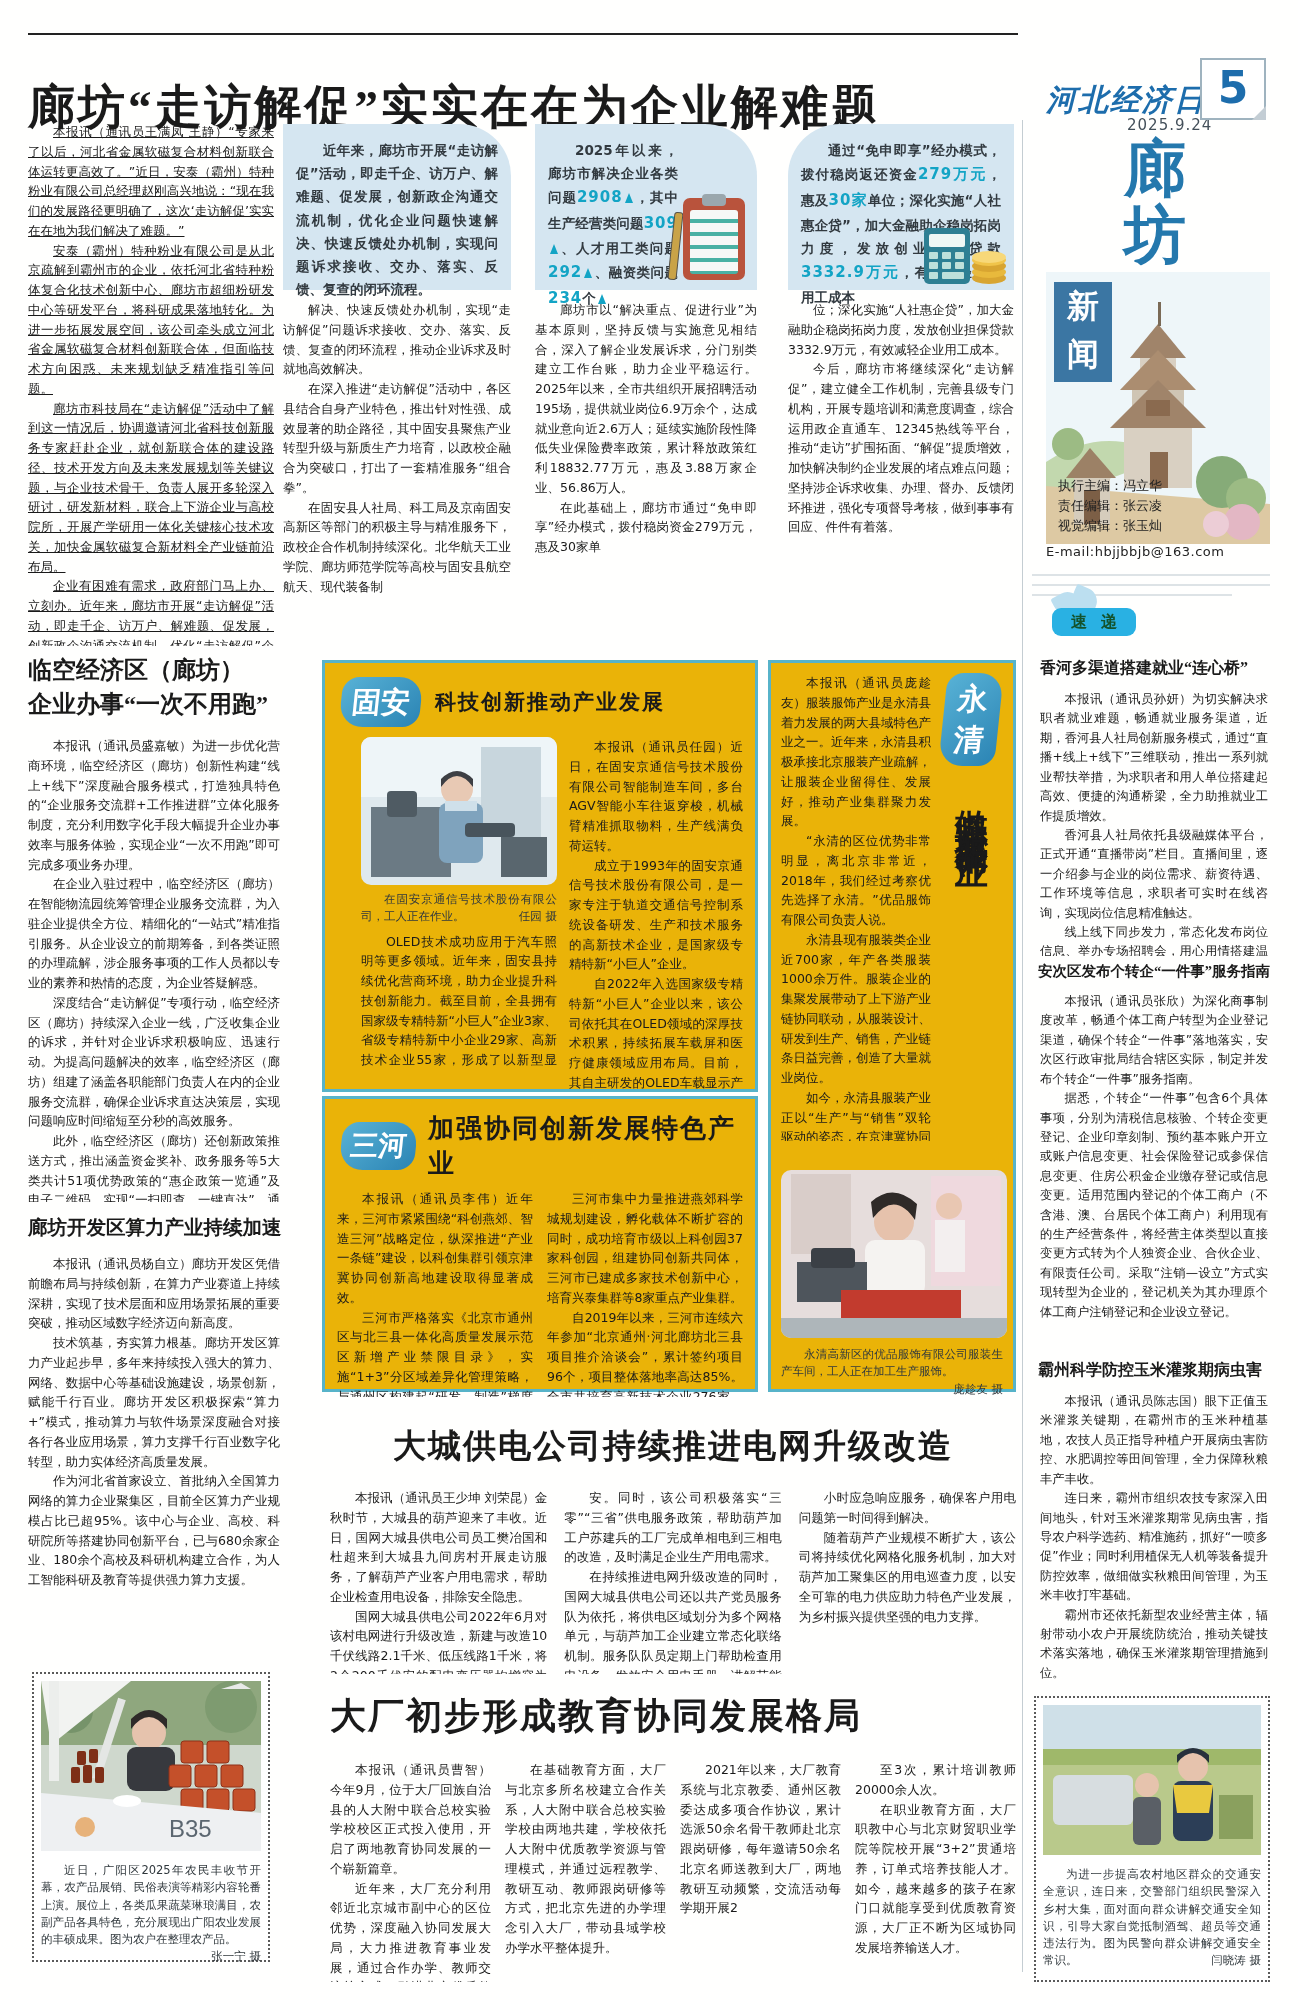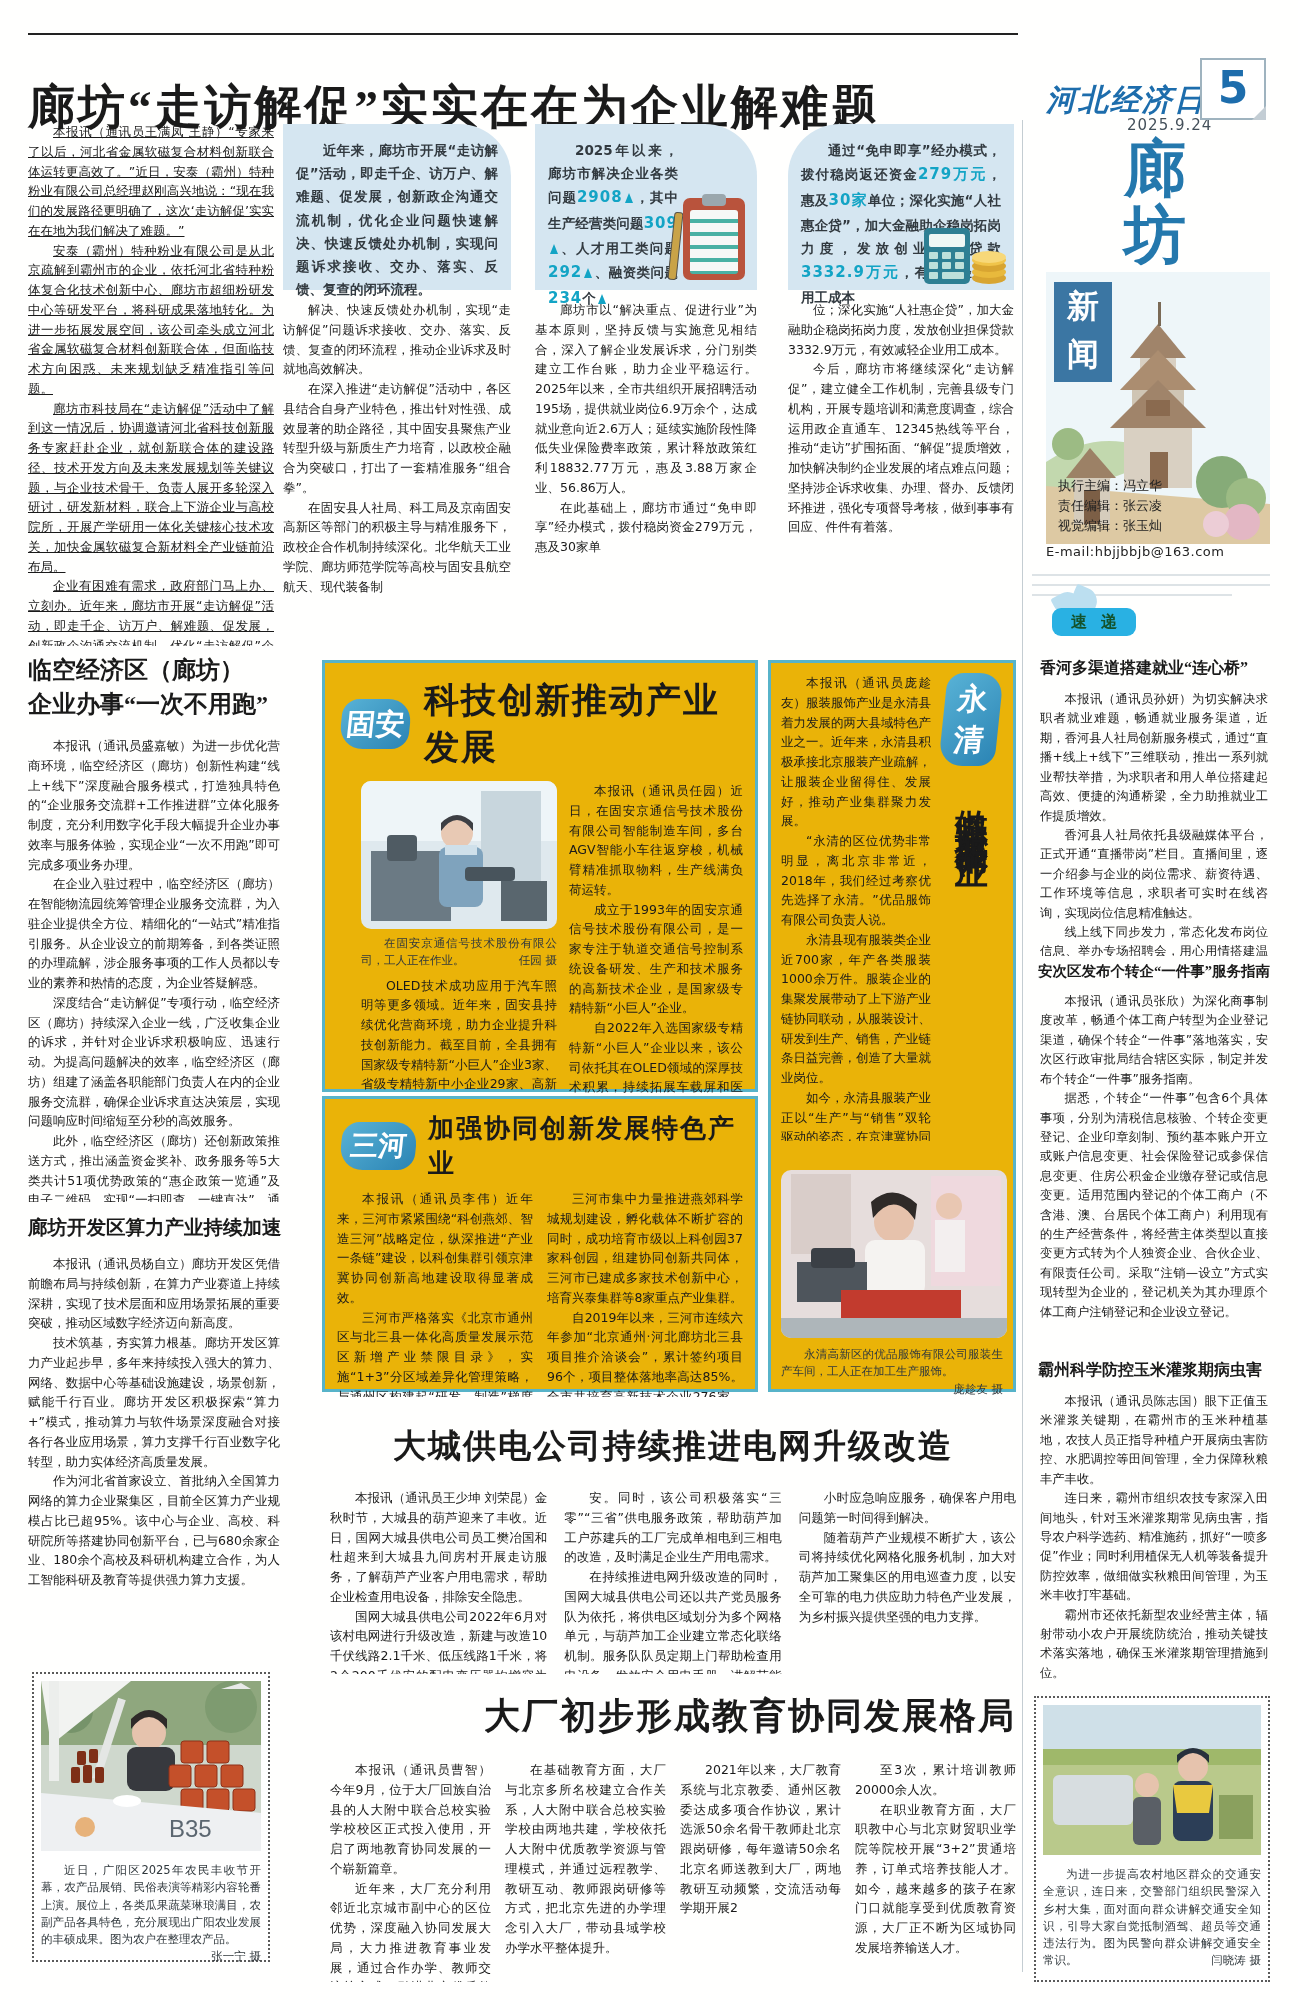--- a/index.html
+++ b/index.html
@@ -150,21 +150,21 @@
   <div class="abs serif" style="left:28px;top:1214px;width:254px;font-size:19.5px;font-weight:900;">廊坊开发区算力产业持续加速</div>
   <div class="abs body-text clamp" style="left:28px;top:1254px;width:252px;height:404px;">
       <p>本报讯（通讯员杨自立）廊坊开发区凭借前瞻布局与持续创新，在算力产业赛道上持续深耕，实现了技术层面和应用场景拓展的重要突破，推动区域数字经济迈向新高度。</p>
       <p>技术筑基，夯实算力根基。廊坊开发区算力产业起步早，多年来持续投入强大的算力、网络、数据中心等基础设施建设，场景创新，赋能千行百业。廊坊开发区积极探索“算力+”模式，推动算力与软件场景深度融合对接各行各业应用场景，算力支撑千行百业数字化转型，助力实体经济高质量发展。</p>
       <p>作为河北省首家设立、首批纳入全国算力网络的算力企业聚集区，目前全区算力产业规模占比已超95%。该中心与企业、高校、科研院所等搭建协同创新平台，已与680余家企业、180余个高校及科研机构建立合作，为人工智能科研及教育等提供强力算力支援。</p>
     </div>
 
   <div class="abs secbox" style="left:322px;top:660px;width:436px;height:432px;">
     <div style="display:flex;align-items:center;gap:14px;margin:2px 0 10px 4px;">
       <span class="sec-tag" style="width:80px;font-size:29px;line-height:50px;">固安</span>
-      <span class="sec-head serif" style="font-size:35px;">科技创新推动产业发展</span>
+      <span class="sec-head serif" style="font-size:21px;">科技创新推动产业发展</span>
     </div>
     <div style="display:flex;gap:12px;">
       <div style="width:196px;margin-left:24px;">
         <svg class="photo-svg" width="196" height="148" viewBox="0 0 196 148">
           <rect width="196" height="148" fill="#dfe9ee"></rect>
           <rect x="0" y="0" width="196" height="60" fill="#eef5f8"></rect>
           <rect x="120" y="10" width="60" height="90" fill="#c8d6dd"></rect>
           <rect x="10" y="70" width="80" height="70" fill="#6b7a84"></rect>
           <rect x="26" y="54" width="30" height="26" rx="4" fill="#4f5b63"></rect>
           <circle cx="96" cy="52" r="16" fill="#e8c9b4"></circle>
@@ -243,21 +243,21 @@
     <div class="body-text clamp" style="flex:1;height:186px;">
         <p>安。同时，该公司积极落实“三零”“三省”供电服务政策，帮助葫芦加工户苏建兵的工厂完成单相电到三相电的改造，及时满足企业生产用电需求。</p>
         <p>在持续推进电网升级改造的同时，国网大城县供电公司还以共产党员服务队为依托，将供电区域划分为多个网格单元，与葫芦加工企业建立常态化联络机制。服务队队员定期上门帮助检查用电设备，发放安全用电手册，讲解节能常识，并提供24</p>
       </div>
     <div class="body-text clamp" style="flex:1;height:186px;">
         <p>小时应急响应服务，确保客户用电问题第一时间得到解决。</p>
         <p>随着葫芦产业规模不断扩大，该公司将持续优化网格化服务机制，加大对葫芦加工聚集区的用电巡查力度，以安全可靠的电力供应助力特色产业发展，为乡村振兴提供坚强的电力支撑。</p>
       </div>
   </div>
 
-  <div class="abs serif" style="left:330px;top:1692px;width:686px;font-size:36px;font-weight:900;text-align:right;letter-spacing:2px;">大厂初步形成教育协同发展格局</div>
+  <div class="abs serif" style="left:330px;top:1692px;width:686px;font-size:36px;font-weight:900;text-align:left;letter-spacing:2px;">大厂初步形成教育协同发展格局</div>
   <div class="abs" style="left:330px;top:1760px;width:686px;display:flex;gap:14px;">
     <div class="body-text clamp" style="flex:1;height:222px;">
         <p>本报讯（通讯员曹智）今年9月，位于大厂回族自治县的人大附中联合总校实验学校校区正式投入使用，开启了两地教育协同发展的一个崭新篇章。</p>
         <p>近年来，大厂充分利用邻近北京城市副中心的区位优势，深度融入协同发展大局，大力推进教育事业发展，通过合作办学、教师交流等方式，引进北京优质教育资源，促进两地教育资源共建共享，教育协同发展格局初步形成。</p>
       </div>
     <div class="body-text clamp" style="flex:1;height:222px;">
         <p>在基础教育方面，大厂与北京多所名校建立合作关系，人大附中联合总校实验学校由两地共建，学校依托人大附中优质教学资源与管理模式，并通过远程教学、教研互动、教师跟岗研修等方式，把北京先进的办学理念引入大厂，带动县域学校办学水平整体提升。</p>
       </div>
     <div class="body-text clamp" style="flex:1;height:222px;">
         <p>2021年以来，大厂教育系统与北京教委、通州区教委达成多项合作协议，累计选派50余名骨干教师赴北京跟岗研修，每年邀请50余名北京名师送教到大厂，两地教研互动频繁，交流活动每学期开展2</p>

